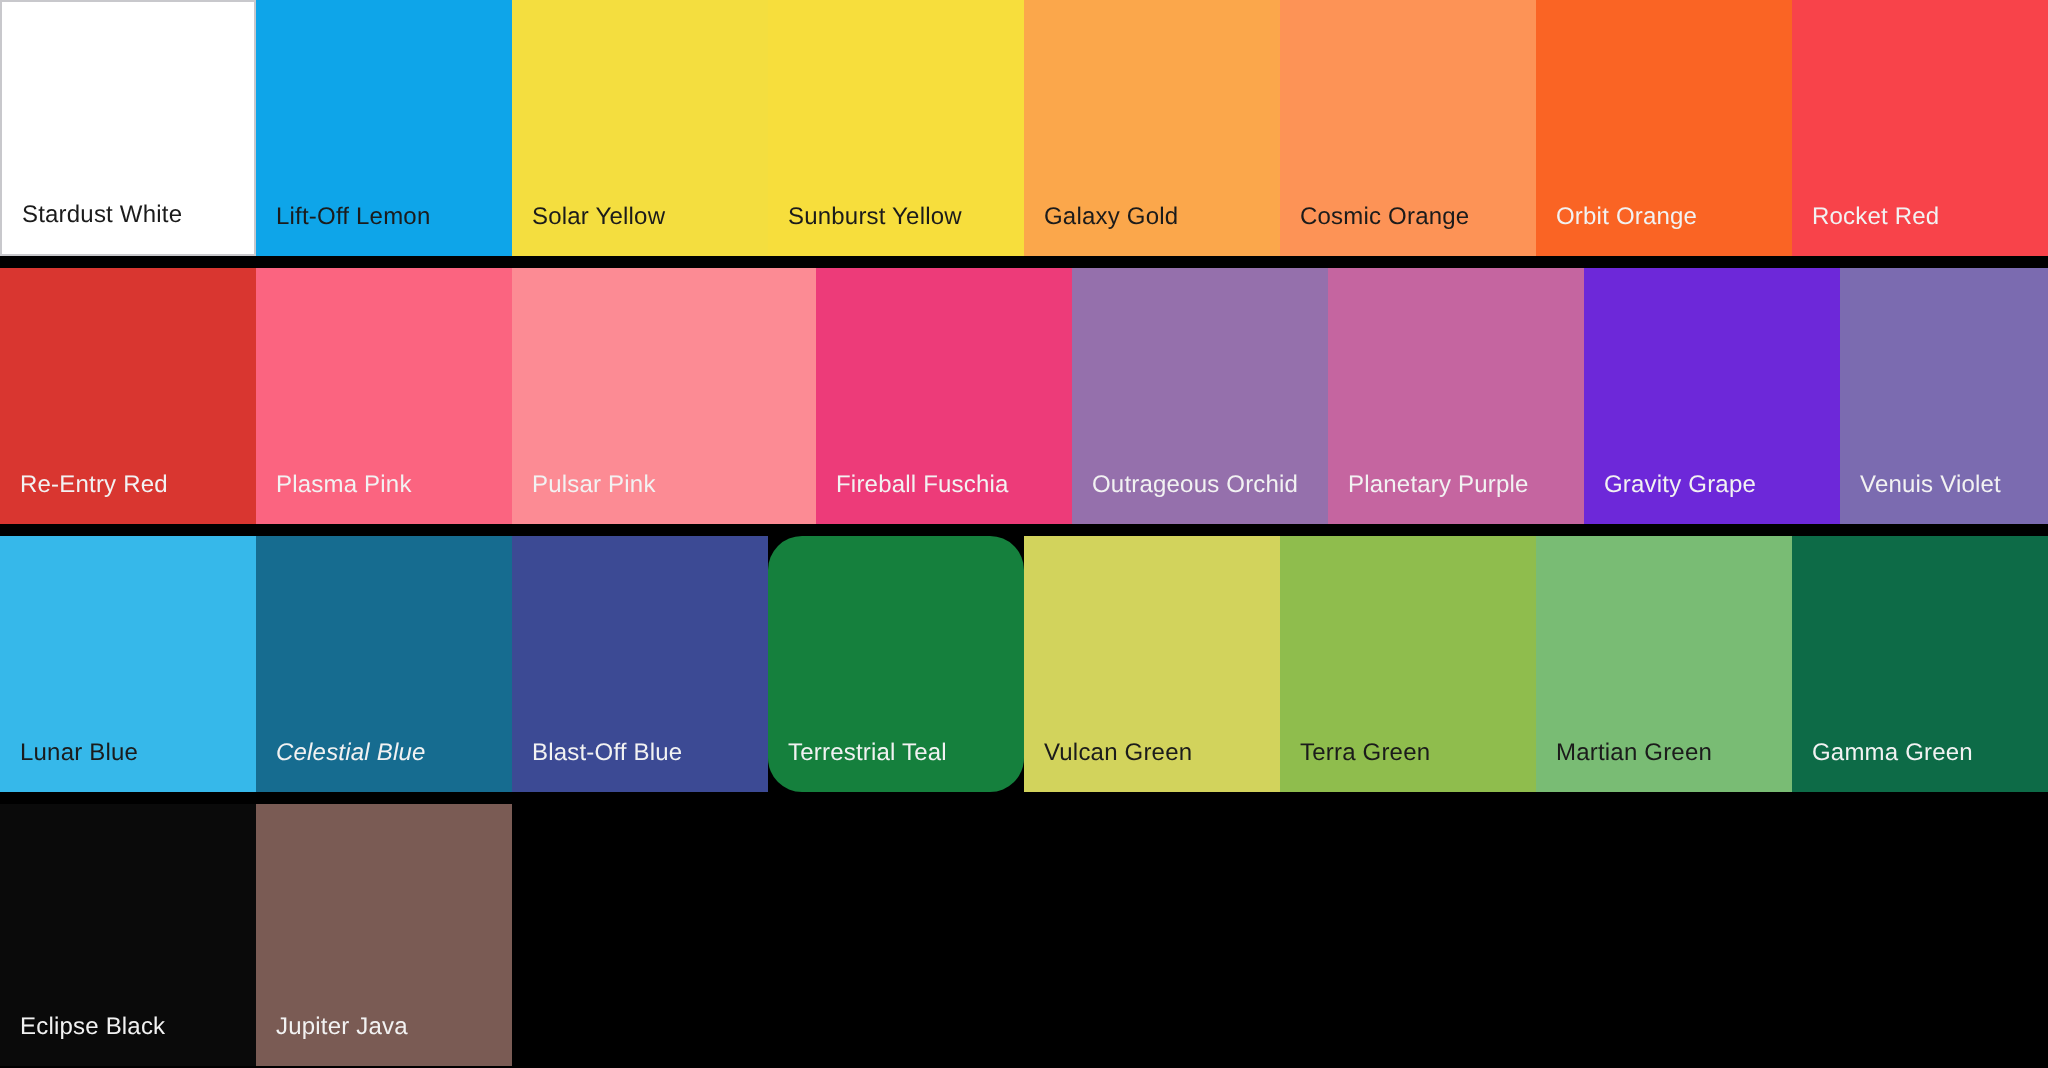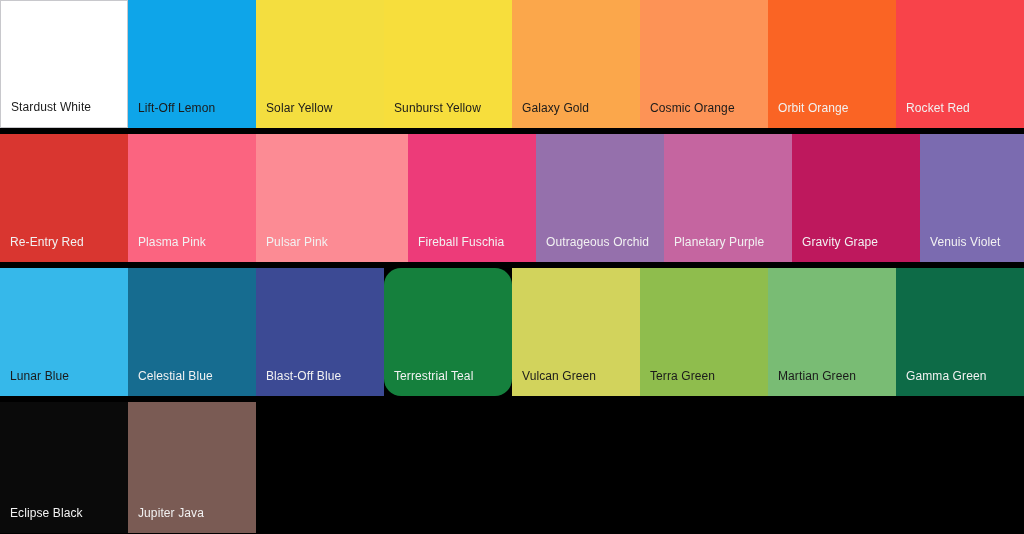--- a/index.html
+++ b/index.html
@@ -96,33 +96,33 @@
       </div>
       <div class="swatch light-text" title="Fireball Fuschia" style="width: 128px; height: 128px; background: rgb(237, 59, 121);">
         <span class="swatch-label">Fireball Fuschia</span>
       </div>
       <div class="swatch light-text" title="Outrageous Orchid" style="width: 128px; height: 128px; background: rgb(149, 112, 172);">
         <span class="swatch-label">Outrageous Orchid</span>
       </div>
       <div class="swatch light-text" title="Planetary Purple" style="width: 128px; height: 128px; background: rgb(197, 101, 160);">
         <span class="swatch-label">Planetary Purple</span>
       </div>
-      <div class="swatch light-text" title="Gravity Grape" style="width: 128px; height: 128px; background: #be185d;">
+      <div class="swatch light-text" title="Gravity Grape" style="width: 128px; height: 128px; background: #6d28d9;">
         <span class="swatch-label">Gravity Grape</span>
       </div>
       <div class="swatch light-text" title="Venuis Violet" style="width: 129px; height: 128px; background: rgb(123, 107, 176);">
         <span class="swatch-label">Venuis Violet</span>
       </div>
     </div>
     <div class="row-gap" style="height: 6px;"></div>
     <div class="swatch-row">
       <div class="swatch dark-text" title="Lunar Blue" style="width: 128px; height: 128px; background: rgb(54, 184, 234);">
         <span class="swatch-label">Lunar Blue</span>
       </div>
-      <div class="swatch light-text" title="Celestial Blue" style="width: 128px; height: 128px; background: rgb(22, 108, 144);">
+      <div class="swatch light-text" title="Celestial Blue" style="width: 128px; height: 128px; background: rgb(22, 108, 144); font-style: italic;">
         <span class="swatch-label">Celestial Blue</span>
       </div>
       <div class="swatch light-text" title="Blast-Off Blue" style="width: 128px; height: 128px; background: rgb(60, 74, 148);">
         <span class="swatch-label">Blast-Off Blue</span>
       </div>
       <div class="swatch light-text" title="Terrestrial Teal" style="width: 128px; height: 128px; background: #15803d; border-radius: 17px;">
         <span class="swatch-label">Terrestrial Teal</span>
       </div>
       <div class="swatch dark-text" title="Vulcan Green" style="width: 128px; height: 128px; background: rgb(210, 211, 92);">
         <span class="swatch-label">Vulcan Green</span>

